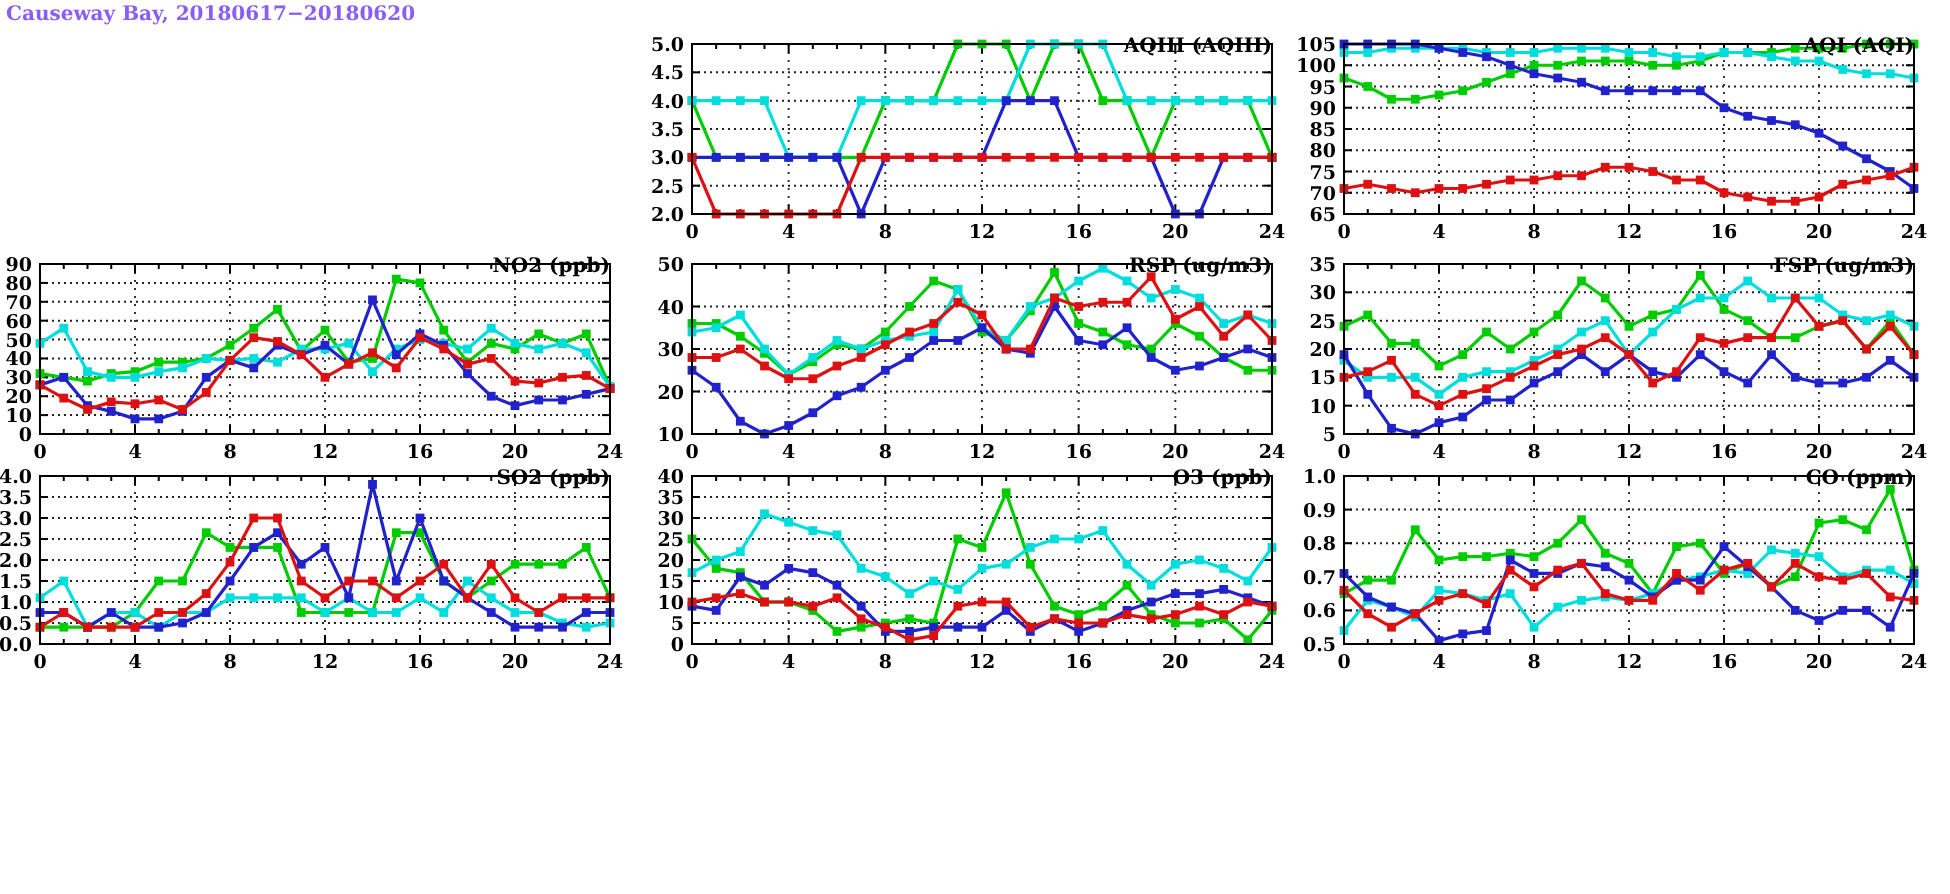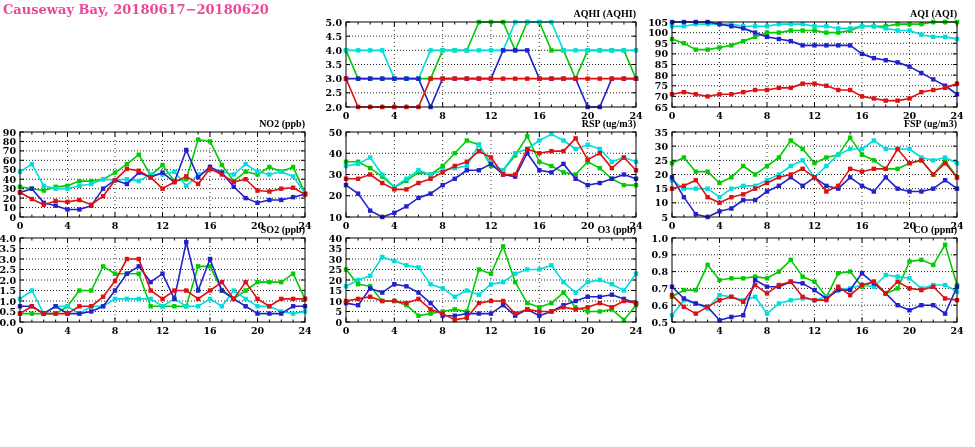--- a/index.html
+++ b/index.html
@@ -2,26 +2,26 @@
 <html><head>
 <meta charset="utf-8">
 <style>
   html,body{margin:0;padding:0;}
   body{
     width:975px;height:447px;position:relative;background:#ffffff;
     font-family:"DejaVu Serif",serif;overflow:hidden;
   }
   .page-title{
     position:absolute;left:3px;top:2px;
-    font-weight:bold;font-size:13px;color:#ec4899;white-space:nowrap;
+    font-weight:bold;font-size:10px;color:#8b5cf6;white-space:nowrap;
   }
   .panel{position:absolute;}
   .chart-title{
-    position:absolute;top:0;right:10px;
-    font-weight:bold;font-size:10px;color:#000;white-space:nowrap;font-family:Liberation Serif, serif;
+    position:absolute;top:10px;right:10px;
+    font-weight:bold;font-size:10px;color:#000;white-space:nowrap;
   }
   svg{position:absolute;left:0;top:0;display:block;}
   svg text{font-family:"DejaVu Serif",serif;font-weight:bold;font-size:9.5px;fill:#000;}
   .hgrid{stroke:#222;stroke-width:1;stroke-dasharray:1 2;}
   .vgrid{stroke:#333;stroke-width:1;stroke-dasharray:1 3;}
   .tick{stroke:#000;stroke-width:1;}
   .axis-box{fill:none;stroke:#000;stroke-width:1;}
 </style>
 </head>
 <body>

